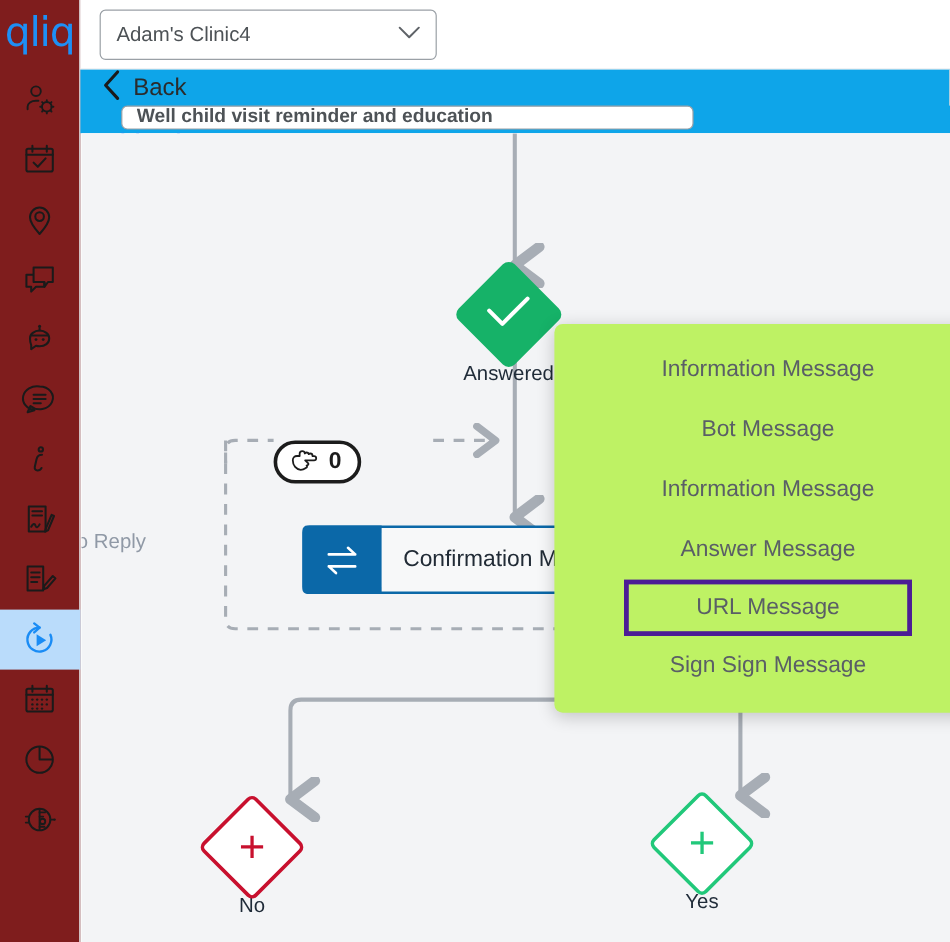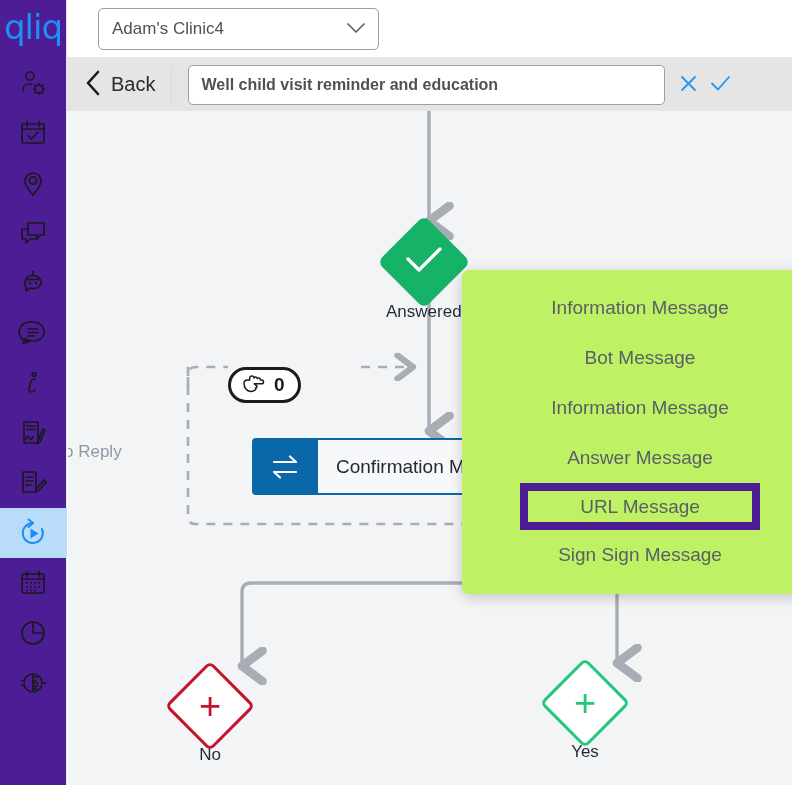--- a/index.html
+++ b/index.html
@@ -8,21 +8,21 @@
     font-family: "Liberation Sans", sans-serif;
     background: #ffffff;
     overflow: hidden;
   }
   #app { position: relative; width: 792px; height: 785px; }
 
   
   #sidebar {
     position: absolute; left: 0; top: 0;
     width: 67px; height: 785px;
-    background: #4c1d95;
+    background: #7f1d1d;
     border-right: 1px solid #e3e6ea;
     display: flex; flex-direction: column; align-items: center;
   }
   #logo {
     height: 58px; width: 67px;
     display: flex; align-items: center; justify-content: center;
     font-size: 34px; letter-spacing: -1px;
     color: #1e8ff5; font-family: "DejaVu Sans", sans-serif;
     font-weight: 400; line-height: 1;
     padding-bottom: 4px;
@@ -38,42 +38,43 @@
 
   
   #topbar {
     position: absolute; left: 67px; top: 0;
     width: 725px; height: 58px;
     background: #ffffff;
     border-bottom: 1px solid #e8eaed;
     display: flex; align-items: center;
   }
   #clinic-select {
-    margin-left: 31px;
+    margin-left: 16px;
     width: 281px; height: 42px;
     border: 1px solid #9aa0a6;
     border-radius: 5px;
     background: #fff;
     display: flex; align-items: center;
     padding: 0 13px;
     cursor: pointer;
     gap: 42px;
   }
   #clinic-select .label {
     flex: 1; font-size: 17px; color: #4d5256;
   }
   #clinic-select .chev { color: #5f6368; }
 
   
   #header {
     position: absolute; left: 67px; top: 58px;
     width: 725px; height: 53px;
-    background: #e5e5e5;
-    display: flex; align-items: center;
+    background: #0ea5e9;
+    display: flex; 
     padding-left: 18px;
+    flex-direction: column;
   }
   #back-btn {
     display: flex; align-items: center; gap: 10px;
     cursor: pointer; padding-right: 16px;
     border-right: 1px solid #d6d9dd; height: 40px;
   }
   #back-btn .chev-left { color: #1a1a1a; font-size: 26px; line-height: 1; font-weight: 700; }
   #back-btn .back-text { font-size: 20px; color: #2b2b2b; }
   #title-input {
     margin-left: 16px;
@@ -167,21 +168,21 @@
     background: #bef264; border-radius: 7px;
     box-shadow: 0 3px 14px rgba(0,0,0,0.20);
     z-index: 20;
   }
   .menu-item {
     height: 50px; display: flex; align-items: center; justify-content: center;
     font-size: 19px; color: #5a5f66; cursor: pointer;
     font-family: "Liberation Sans", sans-serif;
   }
   .menu-item.highlighted {
-    border: 8px solid #4c1d95;
+    border: 4px solid #4c1d95;
     margin: 0 58px; height: 47px;
   }
 </style>
 </head>
 <body>
 
 <div id="app">
 
   <div id="sidebar">
     <div id="logo">qliq</div>

